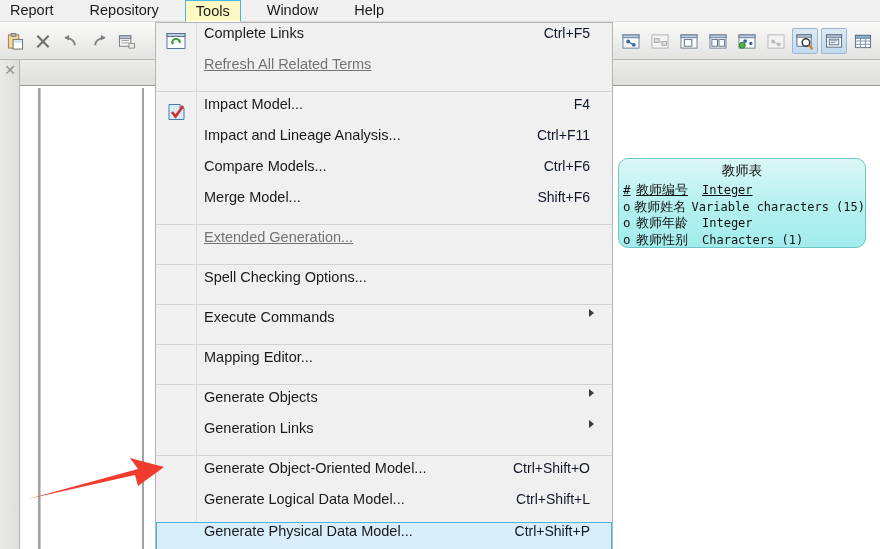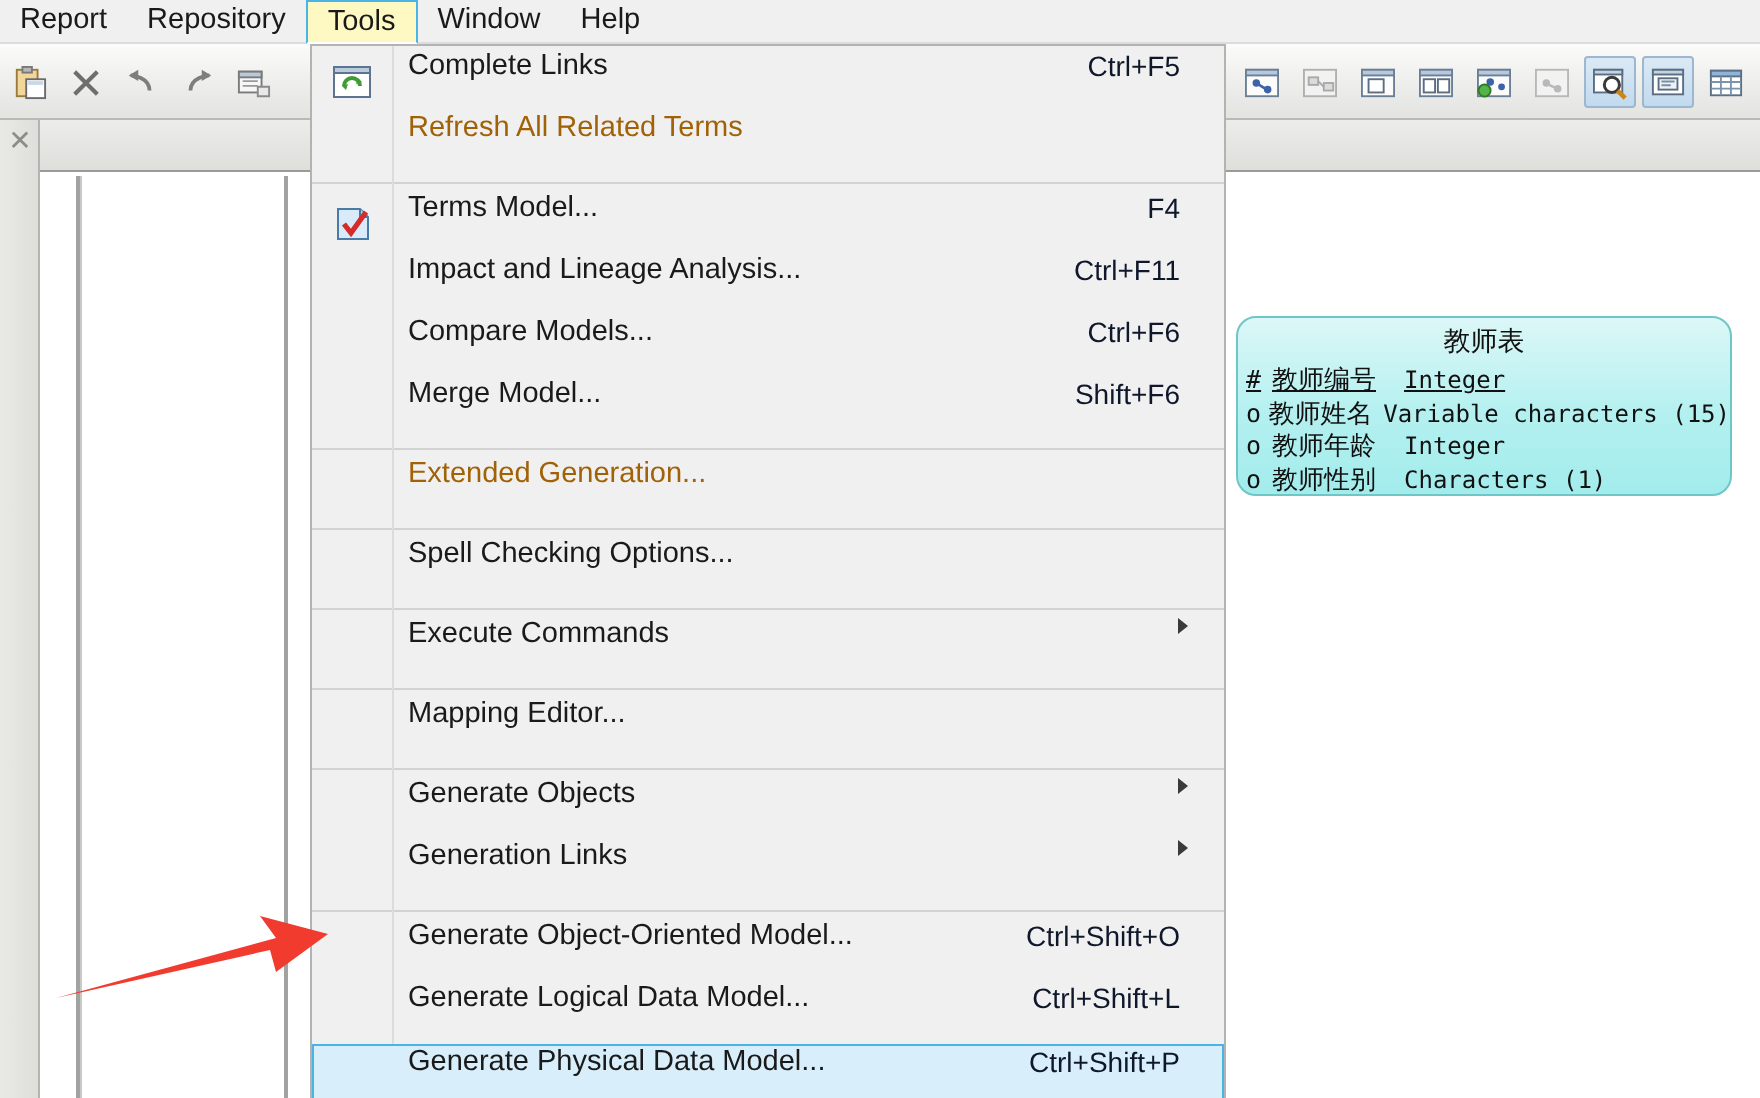--- a/index.html
+++ b/index.html
@@ -17,20 +17,21 @@
   }
 
   
   .menubar {
     position: absolute; left: 0; top: 0;
     width: 880px; height: 22px;
     background: #f0f0f0;
     border-bottom: 1px solid #dcdcdc;
     display: flex; align-items: stretch;
     z-index: 30;
+    gap: 16px;
   }
   .menubar-item {
     padding: 0 10px;
     display: flex; align-items: center;
     font-size: 14.5px; color: #1a1a1a;
     line-height: 1;
     white-space: nowrap;
     cursor: default;
   }
   .menubar-item.active {
@@ -180,21 +181,21 @@
   .dd-item {
     position: relative;
     height: 31px;
     display: flex; align-items: flex-start;
     font-size: 14.5px;
     color: #1a1a1a;
     padding-left: 48px;
     padding-right: 10px;
     white-space: nowrap;
   }
-  .dd-item.disabled { color: #a16207; }
+  .dd-item.disabled { color: #737373; text-decoration: underline; }
   .dd-item.selected {
     background: #d8eefb;
     border-top: 1px solid #4bb4e6;
     border-bottom: 1px solid #4bb4e6;
     outline: 1px solid #4bb4e6;
     outline-offset: -1px;
   }
   .dd-shortcut {
     position: absolute; right: 22px;
     font-size: 14px; color: #0f172a;
@@ -411,21 +412,21 @@
     <div class="dd-sep"></div>
 
     <div class="dd-item">
       <span class="dd-icon">
         <svg width="20" height="18" viewBox="0 0 20 18">
             <path d="M3 1.5 h11 l4 4 v11 h-15z" fill="#d9eaf8" stroke="#4a7aa8"></path>
             <path d="M14 1.5 v4 h4" fill="#b6d4ef" stroke="#4a7aa8"></path>
             <path d="M6 9 l3.5 4.5 L17 3" fill="none" stroke="#d42b2b" stroke-width="2.6"></path>
           </svg>
       </span>
-      <span>Terms Model...</span>
+      <span>Impact Model...</span>
       <span class="dd-shortcut">F4</span>
     </div>
     <div class="dd-item">
       <span>Impact and Lineage Analysis...</span>
       <span class="dd-shortcut">Ctrl+F11</span>
     </div>
     <div class="dd-item">
       <span>Compare Models...</span>
       <span class="dd-shortcut">Ctrl+F6</span>
     </div>

